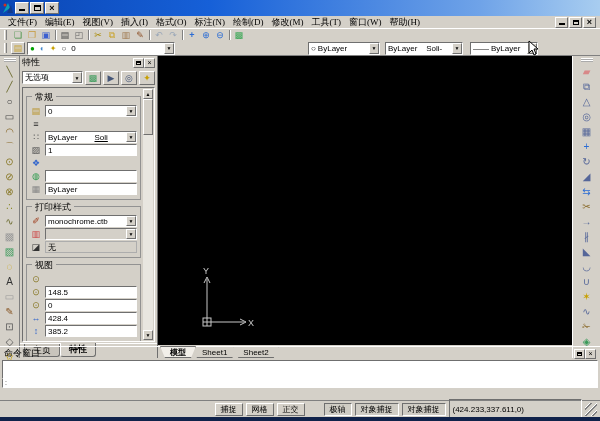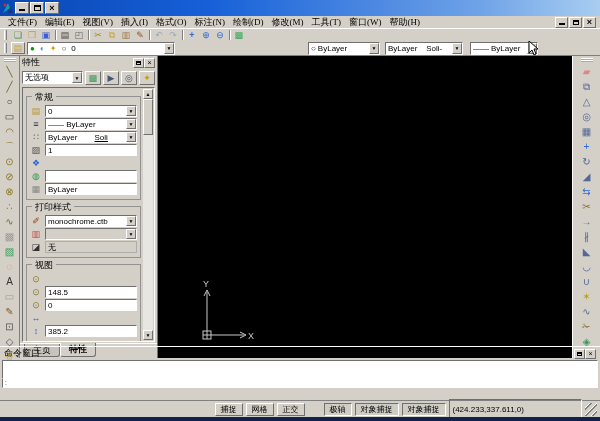--- a/index.html
+++ b/index.html
@@ -295,25 +295,20 @@
         <div class="prow">
               <span class="picon" style="color: rgb(185, 149, 47);">▤</span>
               <span class="pfield dd">
                 <span class="pval">0</span>
                 <span class="pval2"></span>
                 <span class="dd-arrow">▼</span>
               </span>
             </div>
             <div class="prow">
               <span class="picon" style="color: rgb(34, 34, 34);">≡</span>
-              <span class="pfield dd">
-                <span class="pval">—— ByLayer</span>
-                <span class="pval2"></span>
-                <span class="dd-arrow">▼</span>
-              </span>
             </div>
             <div class="prow">
               <span class="picon" style="color: rgb(85, 85, 85);">∷</span>
               <span class="pfield dd">
                 <span class="pval">ByLayer</span>
                 <span class="pval2">Soli</span>
                 <span class="dd-arrow">▼</span>
               </span>
             </div>
             <div class="prow">
@@ -393,20 +388,25 @@
             <div class="prow">
               <span class="picon" style="color: rgb(138, 122, 42);">⊙</span>
               <span class="pfield input">
                 <span class="pval">0</span>
                 <span class="pval2"></span>
 
               </span>
             </div>
             <div class="prow">
               <span class="picon" style="color: rgb(51, 102, 204);">↔</span>
+              <span class="pfield input">
+                <span class="pval">428.4</span>
+                <span class="pval2"></span>
+
+              </span>
             </div>
             <div class="prow">
               <span class="picon" style="color: rgb(51, 102, 204);">↕</span>
               <span class="pfield input">
                 <span class="pval">385.2</span>
                 <span class="pval2"></span>
 
               </span>
             </div>
           </div>
@@ -433,20 +433,26 @@
           <line x1="17" y1="57" x2="50" y2="57"></line>
           <polyline points="46,54 52,57 46,60"></polyline>
           <rect x="9" y="53" width="8" height="8"></rect>
           <line x1="13" y1="53" x2="13" y2="61"></line>
           <line x1="9" y1="57" x2="17" y2="57"></line>
         </g>
         <text x="9" y="9" fill="#c8c8c8" font-size="9" font-family="Liberation Sans, sans-serif">Y</text>
         <text x="54" y="61" fill="#c8c8c8" font-size="9" font-family="Liberation Sans, sans-serif">X</text>
       </svg>
     </div>
+    <div id="sheetbar">
+
+    <span class="sheettab active">模型</span>
+        <span class="sheettab">Sheet1</span>
+        <span class="sheettab">Sheet2</span>
+      </div>
   </div>
 
   <div class="strip" id="right-strip">
     <span class="strip-grip"></span>
     <span style="display:flex;flex-direction:column;">
 
     <span class="sicon" style="color: rgb(216, 136, 136);">▰</span>
         <span class="sicon" style="color: rgb(85, 102, 153);">⧉</span>
         <span class="sicon" style="color: rgb(85, 102, 153);">△</span>
         <span class="sicon" style="color: rgb(85, 102, 153);">◎</span>

